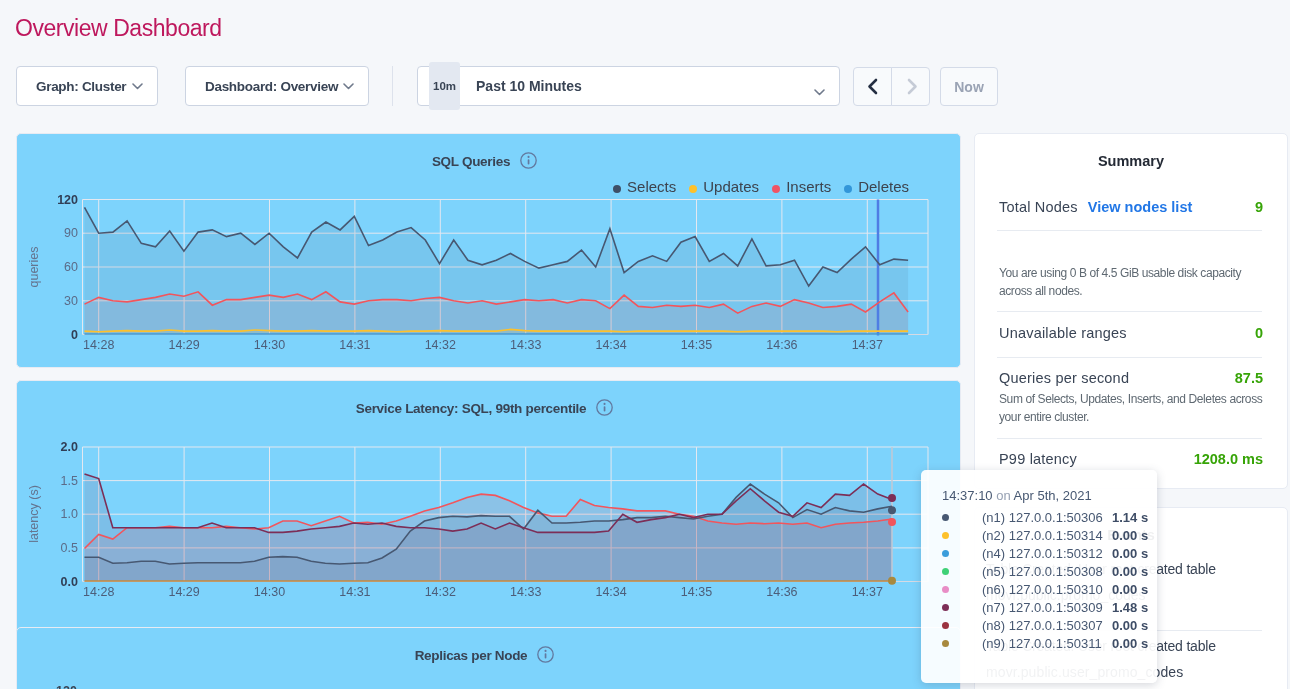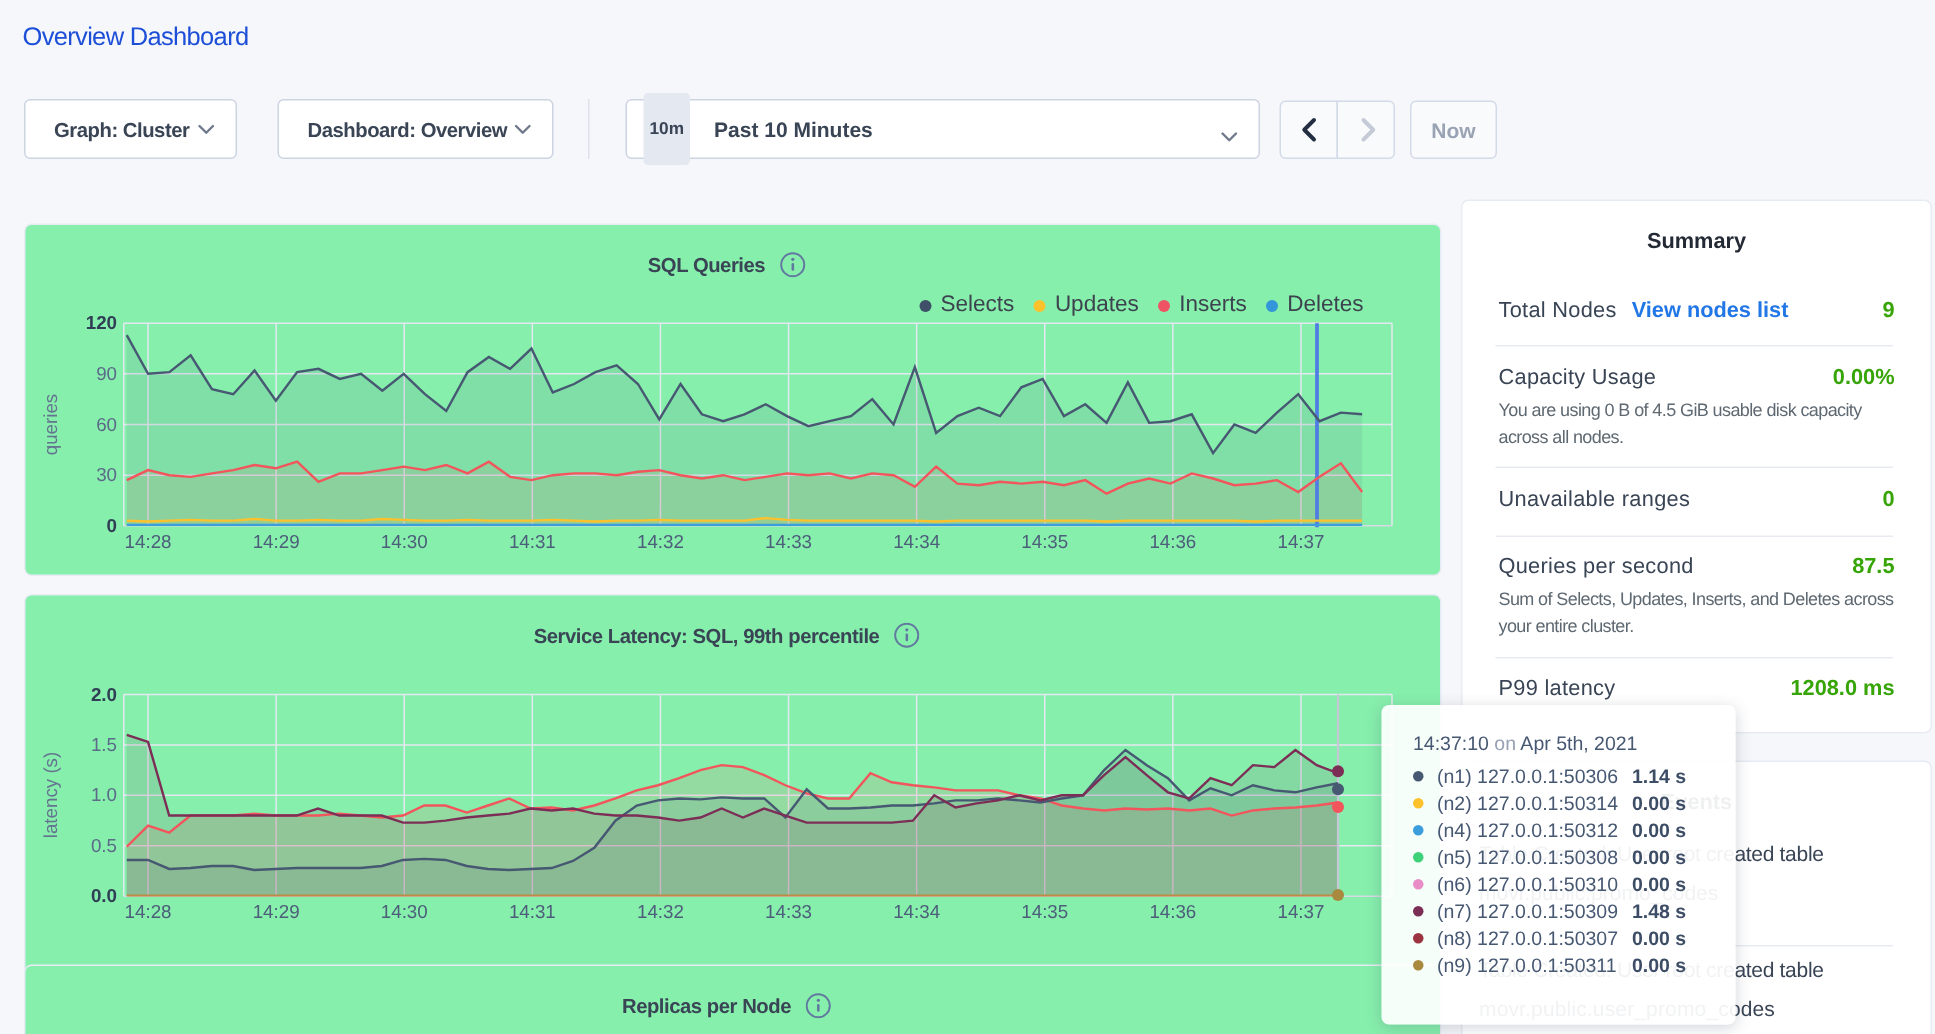--- a/index.html
+++ b/index.html
@@ -1,18 +1,18 @@
 <!DOCTYPE html>
 <html><head><meta charset="utf-8"><title>Overview Dashboard</title>
 <style>
 * { margin:0; padding:0; box-sizing:border-box; }
 html,body { width:1290px; height:689px; overflow:hidden; background:#f5f7fa;
   font-family:"Liberation Sans", sans-serif; }
-.panel { position:absolute; background:#86efac; border:1px solid #e7ebf3; border-radius:5px;margin-top:16px; }
-h1 { position:absolute; left:15px; top:15px; font-size:17px; font-weight:400; color:#1d4ed8; letter-spacing:-0.45px; }
+.panel { position:absolute; background:#7dd3fc; border:1px solid #e7ebf3; border-radius:5px; }
+h1 { position:absolute; left:15px; top:15px; font-size:23px; font-weight:400; color:#be185d; letter-spacing:-0.45px; }
 .dd { position:absolute; top:66px; height:40px; background:#fff; border:1px solid #ccd4e2; border-radius:4px;
   display:flex; align-items:center; justify-content:space-between; padding:0 14px 0 19px;
   font-size:13.5px; font-weight:bold; color:#394455; letter-spacing:-0.3px; }
 .vbar { position:absolute; top:66px; height:40px; width:1px; background:#dde2ec; left:392px; }
 .timebox { position:absolute; left:417px; top:66px; width:423px; height:40px; background:#fff;
   border:1px solid #ccd4e2; border-radius:4px; display:flex; align-items:center; }
 .badge { margin-left:11px; background:#e3e8f1; border-radius:3px; font-size:11.5px; font-weight:bold;
   color:#394455; padding:18px 4px; }
 .timetxt { margin-left:16px; font-size:14px; font-weight:bold; color:#394455; }
 .timechev { position:absolute; right:14px; top:16px; }
@@ -32,21 +32,21 @@
 .sdesc { position:absolute; left:24px; right:20px; font-size:12px; letter-spacing:-0.4px; color:#5f6972; line-height:18px; }
 .sdiv { position:absolute; left:22px; right:25px; height:1px; background:#e7ebf1; }
 .ev { position:absolute; left:11px; right:6px; font-size:14px; color:#394455; line-height:26px; }
 .tooltip { position:absolute; left:921px; top:470px; width:236px; height:213px;
   background:rgba(255,255,255,0.93); border-radius:5px; box-shadow:0 2px 10px rgba(60,70,90,0.22);
   padding:18px 0 0 21px; z-index:50; }
 .tt-title { font-size:13px; line-height:16px; color:#475872; margin-bottom:4px; }
 .tt-on { color:#97a1b3; }
 .tt-row { display:flex; align-items:center; height:18px; font-size:13px; color:#475872; }
 .tt-dot { width:7px; height:7px; border-radius:50%; margin-right:9px; flex:none; }
-.tt-name { width:122px; }
+.tt-name { width:122px;margin-left:24px; }
 .tt-val { font-weight:bold; color:#3e4d66; margin-left:8px; }
 </style></head>
 <body>
 <h1>Overview Dashboard</h1>
 <div class="dd" style="left:16px; width:142px;">Graph: Cluster <svg width="11" height="7" viewBox="0 0 11 7" style="vertical-align:1px">
       <path d="M1 1 L5.5 5.5 L10 1" fill="none" stroke="#707a8c" stroke-width="1.6" stroke-linecap="round" stroke-linejoin="round"></path>
     </svg></div>
 <div class="dd" style="left:185px; width:184px;">Dashboard: Overview <svg width="11" height="7" viewBox="0 0 11 7" style="vertical-align:1px">
       <path d="M1 1 L5.5 5.5 L10 1" fill="none" stroke="#707a8c" stroke-width="1.6" stroke-linecap="round" stroke-linejoin="round"></path>
     </svg></div>
@@ -190,24 +190,20 @@
 </div>
 
 <div class="side" style="top:133px; height:356px;">
   <div class="sidetitle">Summary</div>
   <div class="srow" style="top:65px;">
       <span class="slabel">Total Nodes</span>
       <span class="slink">View nodes list</span>
       <span class="sval">9</span>
     </div>
   <div class="sdiv" style="top:96px;"></div>
-  <div class="srow" style="top:110px;">
-      <span class="slabel">Capacity Usage</span>
-      <span class="sval">0.00%</span>
-    </div>
   <div class="sdesc" style="top:130px;">You are using 0 B of 4.5 GiB usable disk capacity<br>across all nodes.</div>
   <div class="sdiv" style="top:177px;"></div>
   <div class="srow" style="top:191px;">
       <span class="slabel">Unavailable ranges</span>
       <span class="sval">0</span>
     </div>
   <div class="sdiv" style="top:223px;"></div>
   <div class="srow" style="top:236px;">
       <span class="slabel">Queries per second</span>
       <span class="sval">87.5</span>

